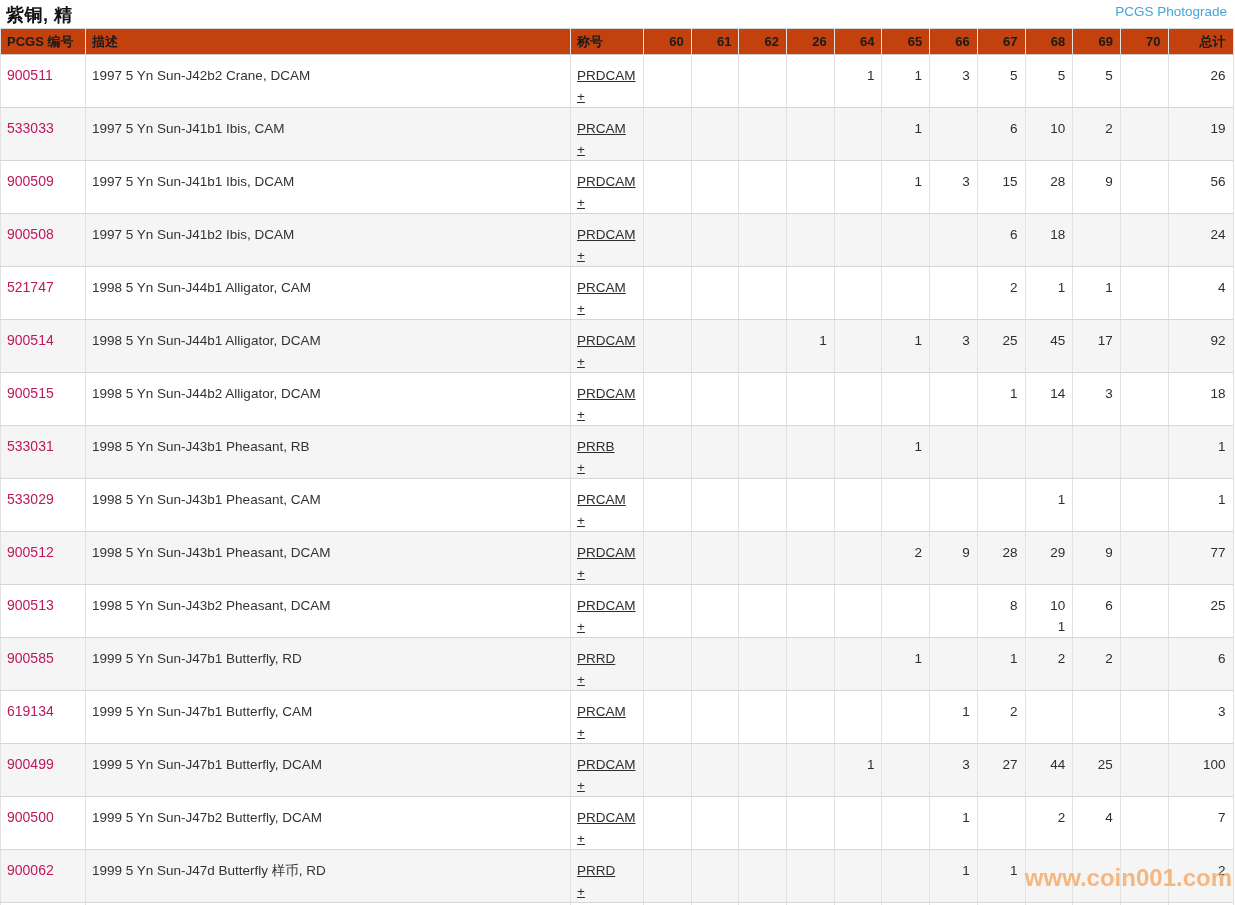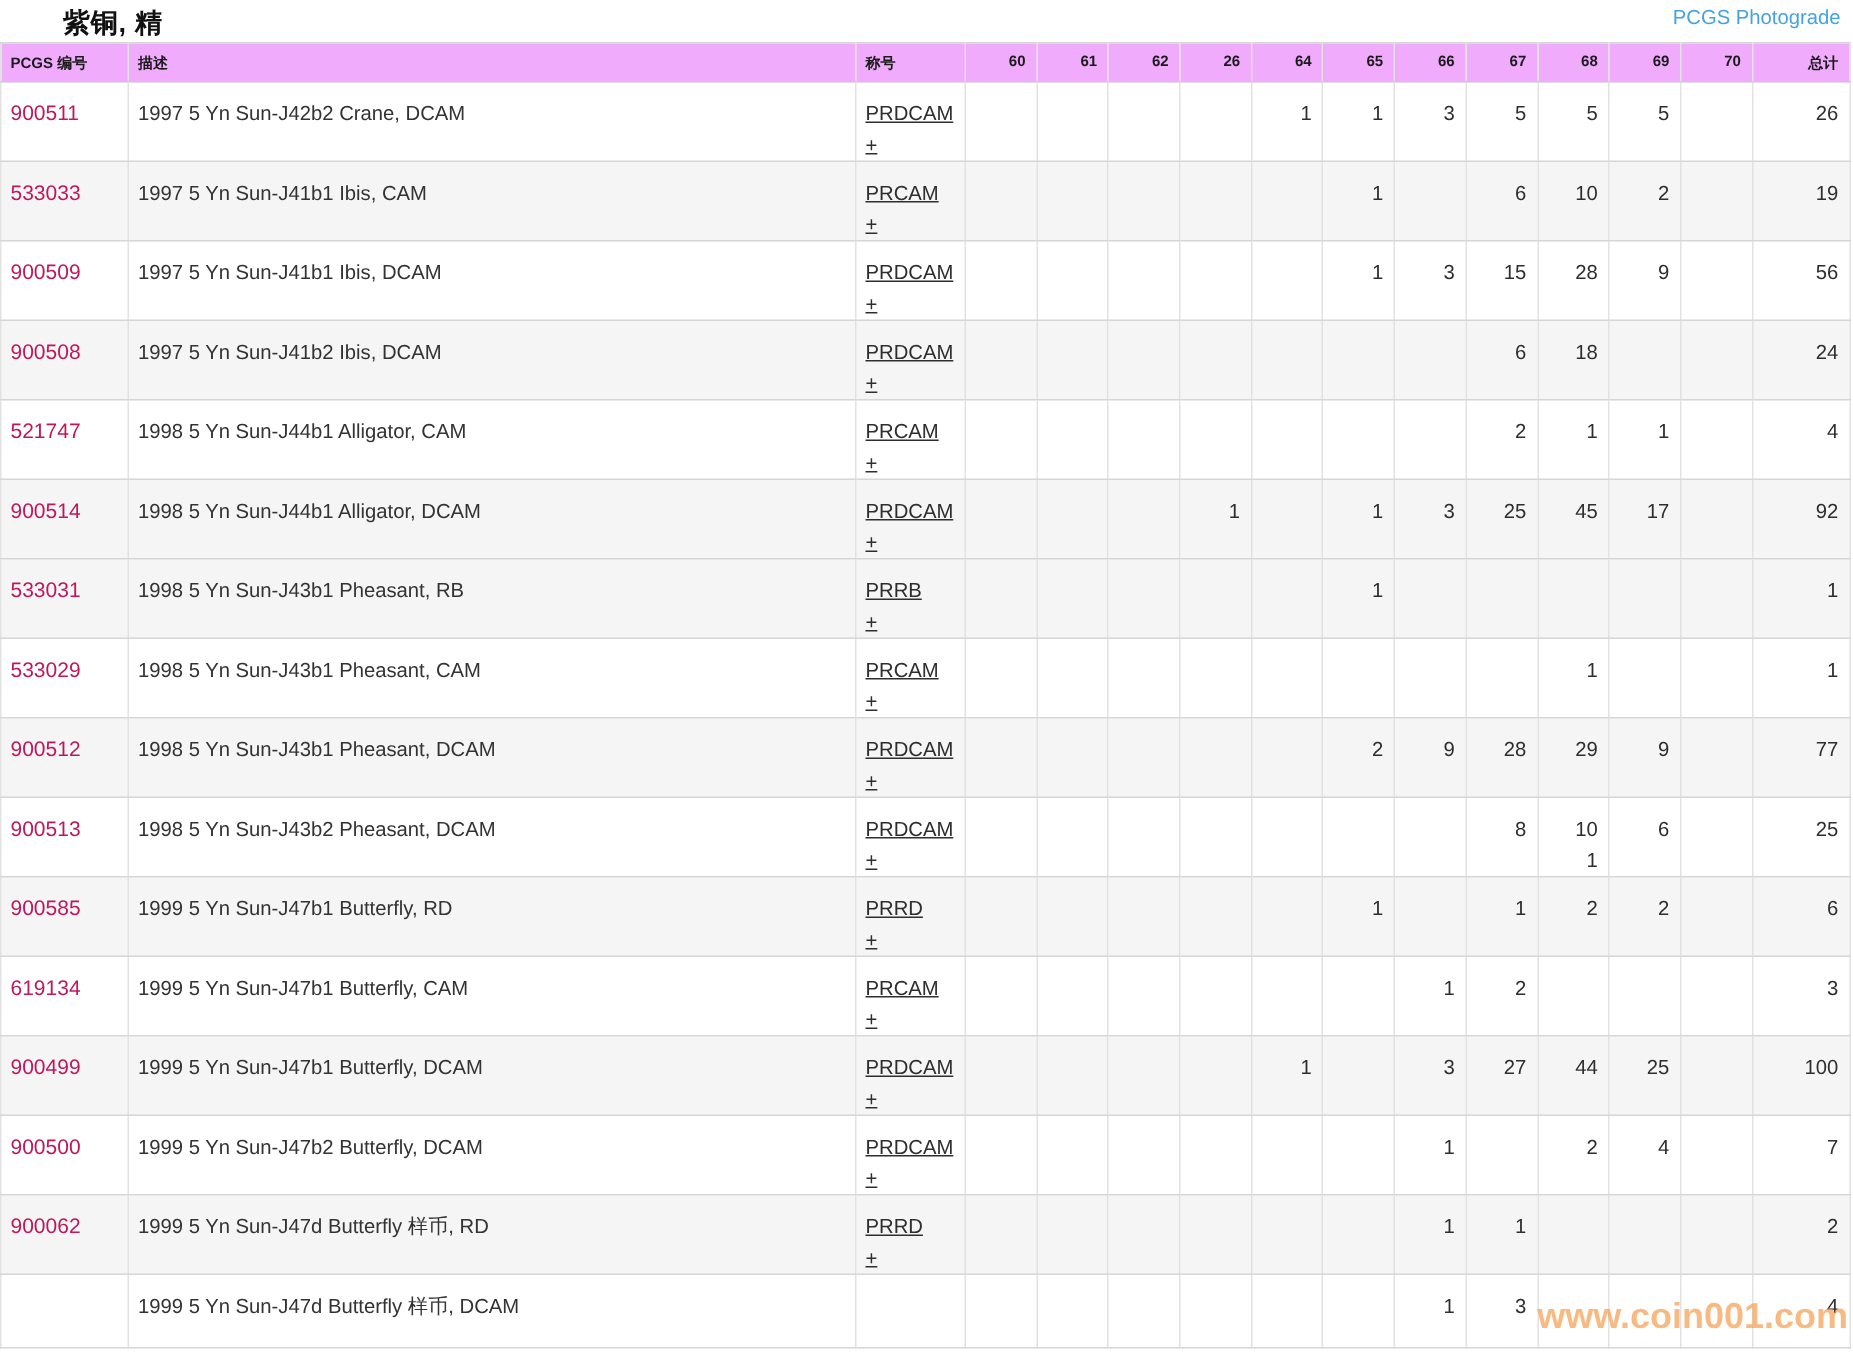--- a/index.html
+++ b/index.html
@@ -5,21 +5,21 @@
   * { margin: 0; padding: 0; box-sizing: border-box; }
   html, body {
     width: 1235px; height: 905px;
     overflow: hidden;
     background: #ffffff;
     font-family: "Liberation Sans", "DejaVu Sans", sans-serif;
     color: #2e2e2e;
     position: relative;
   }
   .topbar {
-    position: absolute; top: 0; left: 0; right: 0; height: 28px; margin-left: 36px;
+    position: absolute; top: 0; left: 0; right: 0; height: 28px;
   }
   .page-title {
     position: absolute; left: 6px; top: 3px;
     font-size: 18px; font-weight: bold; color: #111;
     letter-spacing: 0.5px;
   }
   .photograde-link {
     position: absolute; right: 8px; top: 4px;
     font-size: 13.5px; color: #45a4de;
     text-decoration: none; cursor: pointer;
@@ -33,25 +33,25 @@
   }
   .pop-table th, .pop-table td {
     border-right: 1px solid #e2e2e2;
     border-left: 1px solid #e2e2e2;
     border-top: 1px solid #d6d6d6;
     border-bottom: 1px solid #d6d6d6;
   }
   .pop-table { border: 1px solid #c6c6c6; }
   .pop-table thead th {
     height: 26px;
-    font-size: 10px; font-weight: bold; color: #1b1b1b;
+    font-size: 13px; font-weight: bold; color: #1b1b1b;
     vertical-align: middle;
     padding: 3px 7px 3px 6px;
     white-space: nowrap;
-    background: #f0abfc;
+    background: #c2410c;
     border-bottom: 1px solid #c9c9c9;
     text-align: left;
     margin-top: 28px;
   }
   .pop-table thead th.num { text-align: right; }
   .pop-table tbody tr { height: 49.4px; background: #ffffff; }
   .pop-table tbody tr.alt { background: #f5f5f5; padding-left: 48px; }
   .pop-table td {
     vertical-align: top;
     padding: 10px 7px 0 6px;
@@ -248,20 +248,42 @@
     <td class="num">1</td>
     <td class="num"></td>
     <td class="num">1</td>
     <td class="num">3</td>
     <td class="num">25</td>
     <td class="num">45</td>
     <td class="num">17</td>
     <td class="num"></td>
     <td class="num">92</td>
   </tr>
+      <tr>
+    <td>
+      <a class="pcgs-link">900515</a>
+    </td>
+    <td class="desc">1998 5 Yn Sun-J44b2 Alligator, DCAM</td>
+    <td class="desig">
+      <div>PRDCAM</div>
+      <div>+</div>
+    </td>
+    <td class="num"></td>
+    <td class="num"></td>
+    <td class="num"></td>
+    <td class="num"></td>
+    <td class="num"></td>
+    <td class="num"></td>
+    <td class="num"></td>
+    <td class="num">1</td>
+    <td class="num">14</td>
+    <td class="num">3</td>
+    <td class="num"></td>
+    <td class="num">18</td>
+  </tr>
       <tr class="alt">
     <td>
       <a class="pcgs-link">533031</a>
     </td>
     <td class="desc">1998 5 Yn Sun-J43b1 Pheasant, RB</td>
     <td class="desig">
       <div>PRRB</div>
       <div>+</div>
     </td>
     <td class="num"></td>

